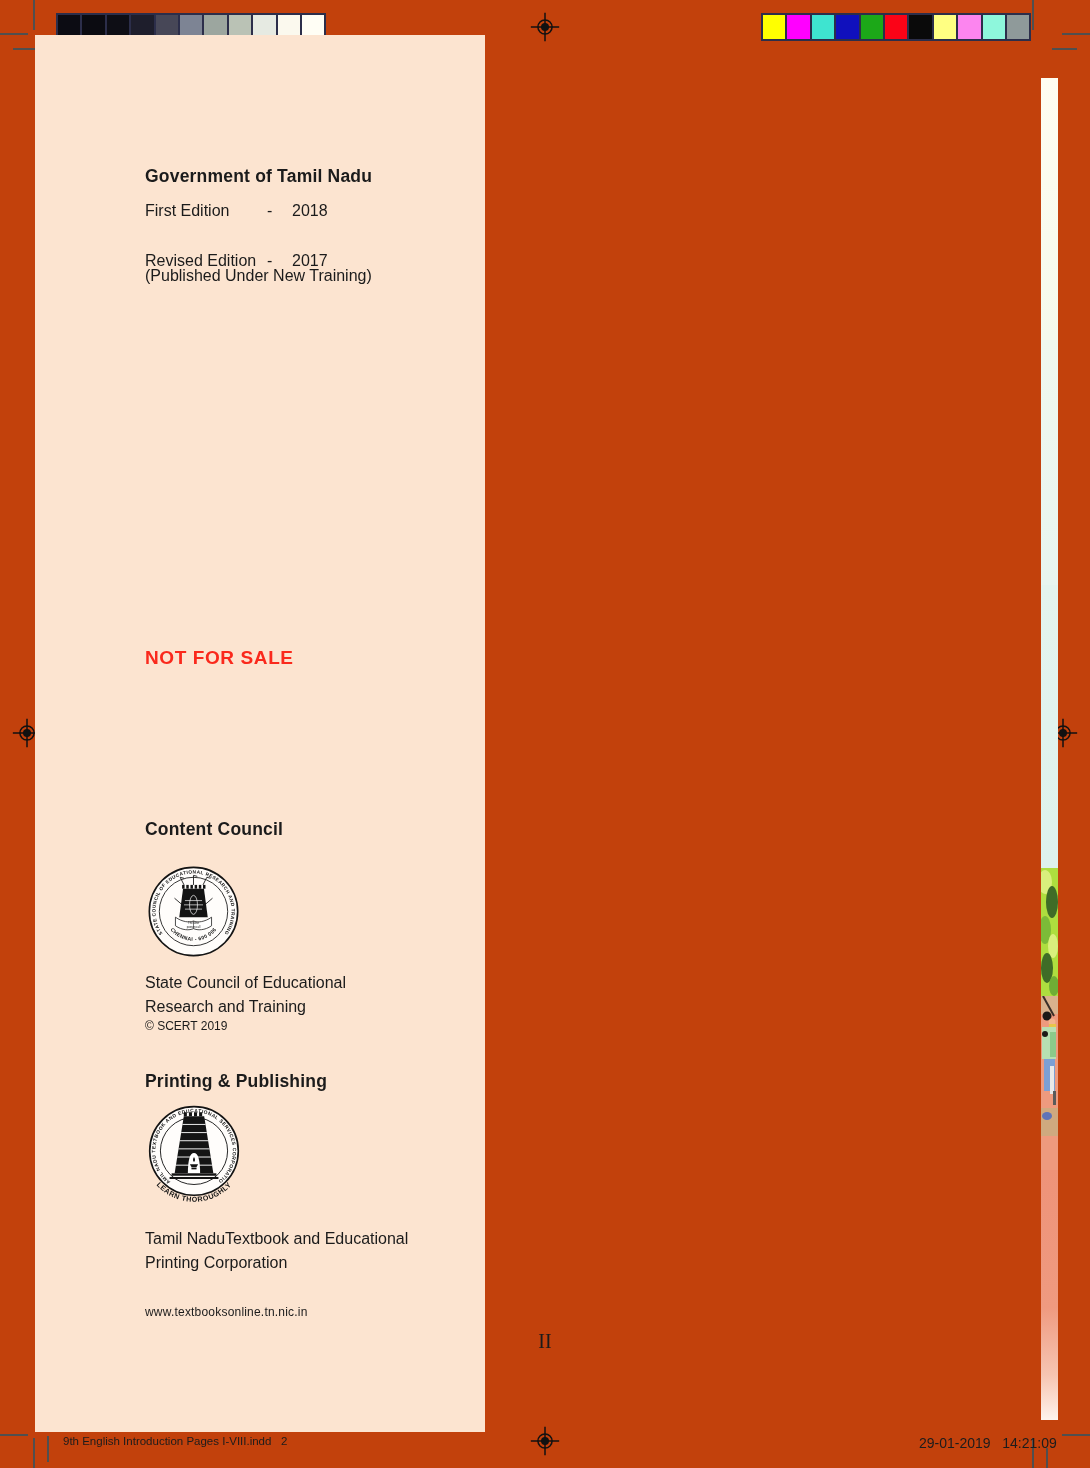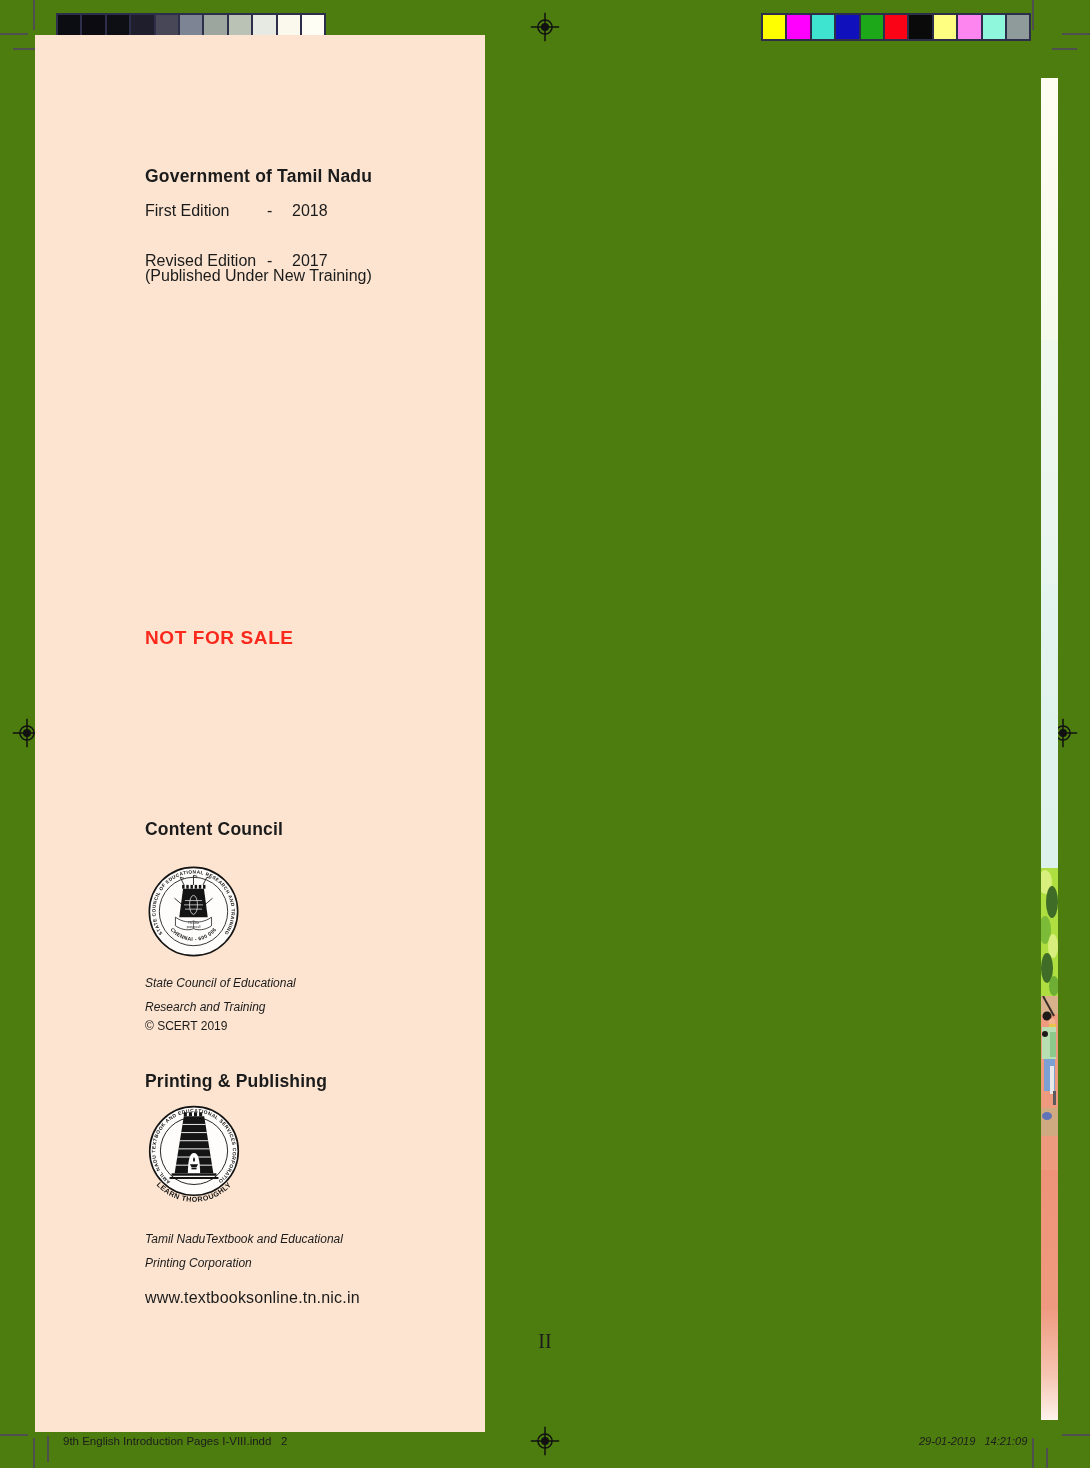--- a/index.html
+++ b/index.html
@@ -1,43 +1,43 @@
 <!DOCTYPE html>
 <html><head>
 <meta charset="utf-8">
 <style>
   html,body{margin:0;padding:0;background:#fff;}
-  .page{position:relative;width:1090px;height:1468px;background:#4d7c0f;overflow:hidden;
+  .page{position:relative;width:1090px;height:1468px;background:#c2410c;overflow:hidden;
         font-family:"Liberation Sans",sans-serif;color:#1b1b1b;}
   
   .bar{position:absolute;display:flex;}
   .swatch{width:22.4px;height:24px;border:2px solid #2c2e4a;margin-left:-2px;}
   
   .hmark{position:absolute;height:2px;background:#4f4f4f;}
   .vmark{position:absolute;width:2px;background:#4f4f4f;}
   
   .reg{position:absolute;width:30px;height:30px;}
   
   .panel{position:absolute;left:35px;top:35px;width:450px;height:1397px;background:#fce4d0;}
   .panel .abs{position:absolute;left:110px;}
   .h-bold{font-size:17.5px;font-weight:bold;letter-spacing:.2px;}
   .edition-row{display:grid;grid-template-columns:122px 25px auto;font-size:16px;}
   .note{font-size:16px;}
   .nfs{font-size:19px;font-weight:bold;color:#fa291c;letter-spacing:.6px;}
-  .orgline{font-size:12px;line-height:24px;font-style:italic;}
+  .orgline{font-size:16px;line-height:24px;}
   .copyright{font-size:12px;}
-  .website{font-size:16px;letter-spacing:.2px;}
+  .website{font-size:12px;letter-spacing:.2px;margin-top:16px;}
   
   .seal1{position:absolute;left:111px;top:829px;width:95px;height:95px;}
   .seal2{position:absolute;left:103px;top:1065px;width:112px;height:112px;}
   
   .pagenum{position:absolute;left:520px;top:1330px;width:50px;text-align:center;
            font-family:"Liberation Serif",serif;font-size:20px;}
   .footer-left{position:absolute;left:63px;top:1435px;font-size:11.5px;color:#1c1c1c;white-space:pre;}
-  .footer-right{position:absolute;left:919px;top:1435px;font-size:11px;color:#1c1c1c;white-space:pre;font-style:italic;}
+  .footer-right{position:absolute;left:919px;top:1435px;font-size:14px;color:#1c1c1c;white-space:pre;}
   
   .strip{position:absolute;left:1041px;top:78px;width:17px;height:1342px;}
   .strip>div,.strip>svg{display:block;width:17px;}
   .s1{height:262px;background:linear-gradient(#fffdf1,#f5faec);}
   .s2{height:245px;background:linear-gradient(#f0f8ee,#e8f5ef);}
   .s3{height:283px;background:linear-gradient(#e4f4ee,#def2ec);}
   .s6{height:250px;background:linear-gradient(#ee9379 0%,#ef9a80 55%,#f6c5b2 82%,#fce3d8 94%,#fef4ee 100%);}
 </style>
 </head>
 <body>
@@ -118,21 +118,21 @@
       <span>-</span>
       <span>2018</span>
     </div>
     <div class="abs edition-row" style="top:217px;width:330px">
       <span>Revised Edition</span>
       <span>-</span>
       <span>2017</span>
     </div>
     <div class="abs note" style="top:232px">(Published Under New Training)</div>
 
-    <div class="abs nfs" style="top:592px">NOT FOR SALE</div>
+    <div class="abs nfs" style="top:612px">NOT FOR SALE</div>
 
     <div class="abs h-bold" style="top:784px">Content Council</div>
 
     <svg class="seal1" viewBox="0 0 100 100">
       <circle cx="50" cy="50" r="46.5" fill="#fffdfb" stroke="#141414" stroke-width="1.7"></circle>
       <circle cx="50" cy="50" r="36" fill="none" stroke="#141414" stroke-width="0.9"></circle>
       <defs>
         <path id="scertTop" d="M 19.4,75.7 A 40,40 0 1 1 80.6,75.7" fill="none"></path>
         <path id="scertBot" d="M 23.2,65.5 A 31,31 0 0 0 76.8,65.5" fill="none"></path>
       </defs>

